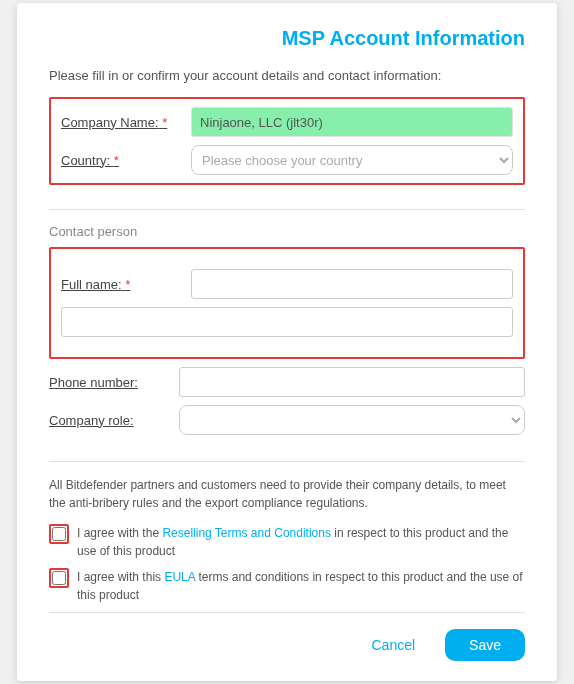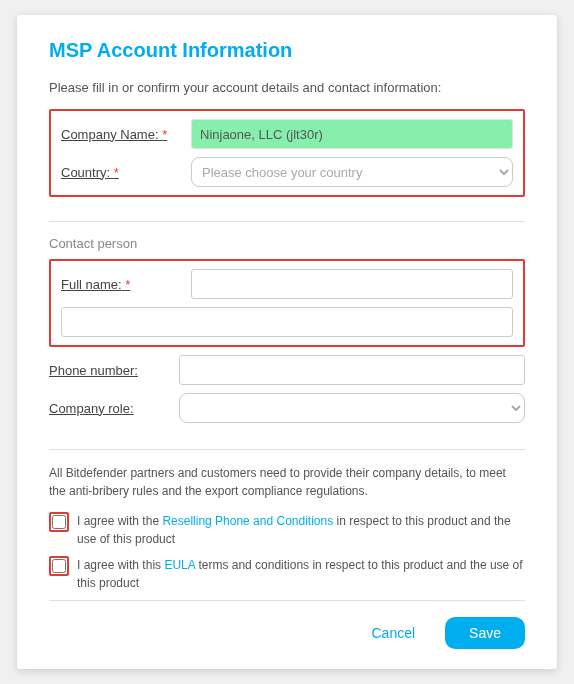--- a/index.html
+++ b/index.html
@@ -12,21 +12,21 @@
       min-height: 100vh;
     }
     .card {
       background: #fff;
       width: 540px;
       padding: 24px 32px 20px;
       border-radius: 4px;
       box-shadow: 0 2px 8px rgba(0,0,0,0.15);
     }
     .page-title {
-      text-align: left;
+      text-align: right;
       color: #00aeef;
       font-size: 20px;
       font-weight: bold;
       margin-bottom: 18px;
     }
     .intro-text {
       font-size: 13px;
       color: #555;
       margin-bottom: 14px;
     }
@@ -85,21 +85,21 @@
       margin: 14px 0;
     }
     .section-label {
       font-size: 13px;
       color: #888;
       margin-bottom: 8px;
     }
     .highlighted-group {
       border: 2px solid #e53935;
       border-radius: 2px;
-      padding: 8px 10px;
+      padding: 20px 10px;
       margin-bottom: 4px;
     }
     .non-highlighted {
       padding: 4px 0;
       margin-bottom: 2px;
     }
     .company-name-value {
       background: #86efac;
       border: 1px solid #e0e0e0;
     }
@@ -232,21 +232,21 @@
 
   <p class="notice-text">All Bitdefender partners and customers need to provide their company details, to meet the anti-bribery rules and the export compliance regulations.</p>
 
   
   <div class="checkbox-group">
     <div class="checkbox-row">
       <div class="checkbox-wrapper">
         <input type="checkbox" style="">
       </div>
       <span>
-        <span>I agree with the </span><a class="link-text">Reselling Phone and Conditions</a><span> in respect to this product and the use of this product</span>
+        <span>I agree with the </span><a class="link-text">Reselling Terms and Conditions</a><span> in respect to this product and the use of this product</span>
       </span>
     </div>
     <div class="checkbox-row">
       <div class="checkbox-wrapper">
         <input type="checkbox" style="">
       </div>
       <span>
         <span>I agree with this </span><a class="link-text">EULA</a><span> terms and conditions in respect to this product and the use of this product</span>
       </span>
     </div>

